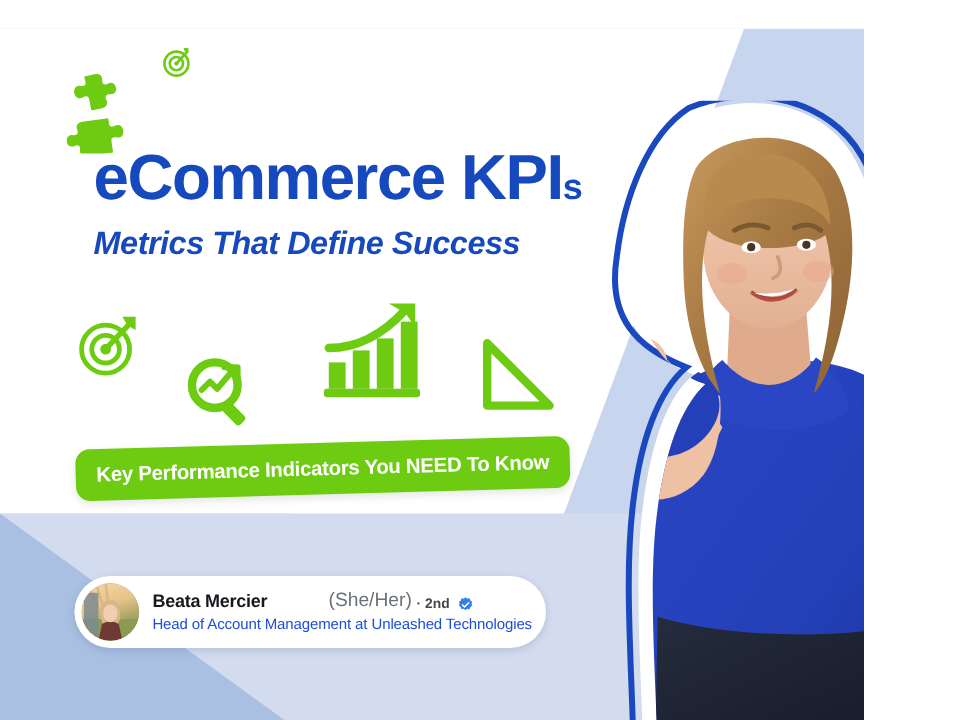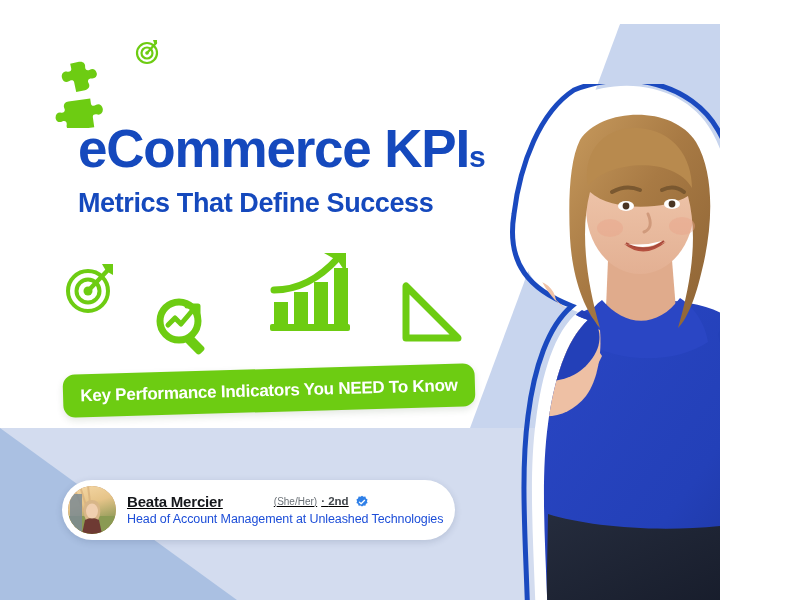--- a/index.html
+++ b/index.html
@@ -35,20 +35,21 @@
     white-space: nowrap;
   }
   .headline .sub-s { font-size: 30px; font-weight: 700; letter-spacing: -0.5px; }
   .subhead {
     margin-top: 12px;
     font-size: 27px;
     font-weight: 700;
     letter-spacing: -0.4px;
     color: #1549bd;
     white-space: nowrap;
+    font-style: italic;
   }
 
   
   .icon-row { position: absolute; left: 0; top: 0; width: 800px; height: 600px; pointer-events: none; }
   .kpi-icon { position: absolute; }
   .kpi-icon svg { display: block; }
   .icon-target  { left: 62px;  top: 236px; width: 56px;  height: 56px; }
   .icon-search  { left: 152px; top: 270px; width: 62px;  height: 62px; }
   .icon-bars    { left: 266px; top: 226px; width: 88px;  height: 84px; }
   .icon-ruler   { left: 398px; top: 256px; width: 66px;  height: 66px; }
@@ -86,25 +87,25 @@
   .avatar {
     width: 48px; height: 48px;
     border-radius: 50%;
     overflow: hidden;
     flex: 0 0 48px;
     position: relative;
     background: #c79a63;
   }
   .avatar svg { display:block; width: 48px; height: 48px; }
   .profile-text { margin-left: 11px; line-height: 1.18; }
-  .pname-line { display: flex; align-items: center; white-space: nowrap; text-decoration: underline; }
+  .pname-line { display: flex; align-items: flex-end; white-space: nowrap; }
   .pname {
     font-size: 15px; font-weight: 700; color: #16181c; letter-spacing: -0.2px;
   }
-  .ppronoun { font-size: 10px; color: #6b7177; margin-left: 5px; padding-left: 46px; }
+  .ppronoun { font-size: 16px; color: #6b7177; margin-left: 5px; padding-left: 46px; }
   .pdegree  { font-size: 11.5px; color: #43484d; margin-left: 4px; font-weight: 600;}
   .verified { margin-left: 6px; width: 14px; height: 14px; display:block; }
   .pheadline {
     font-size: 12.5px; color: #1d4ed8; margin-top: 2px; white-space: nowrap; letter-spacing: -0.1px;
   }
 
   
   .person { position: absolute; left: 430px; top: 60px; width: 370px; height: 540px; }
 </style>
 </head>

